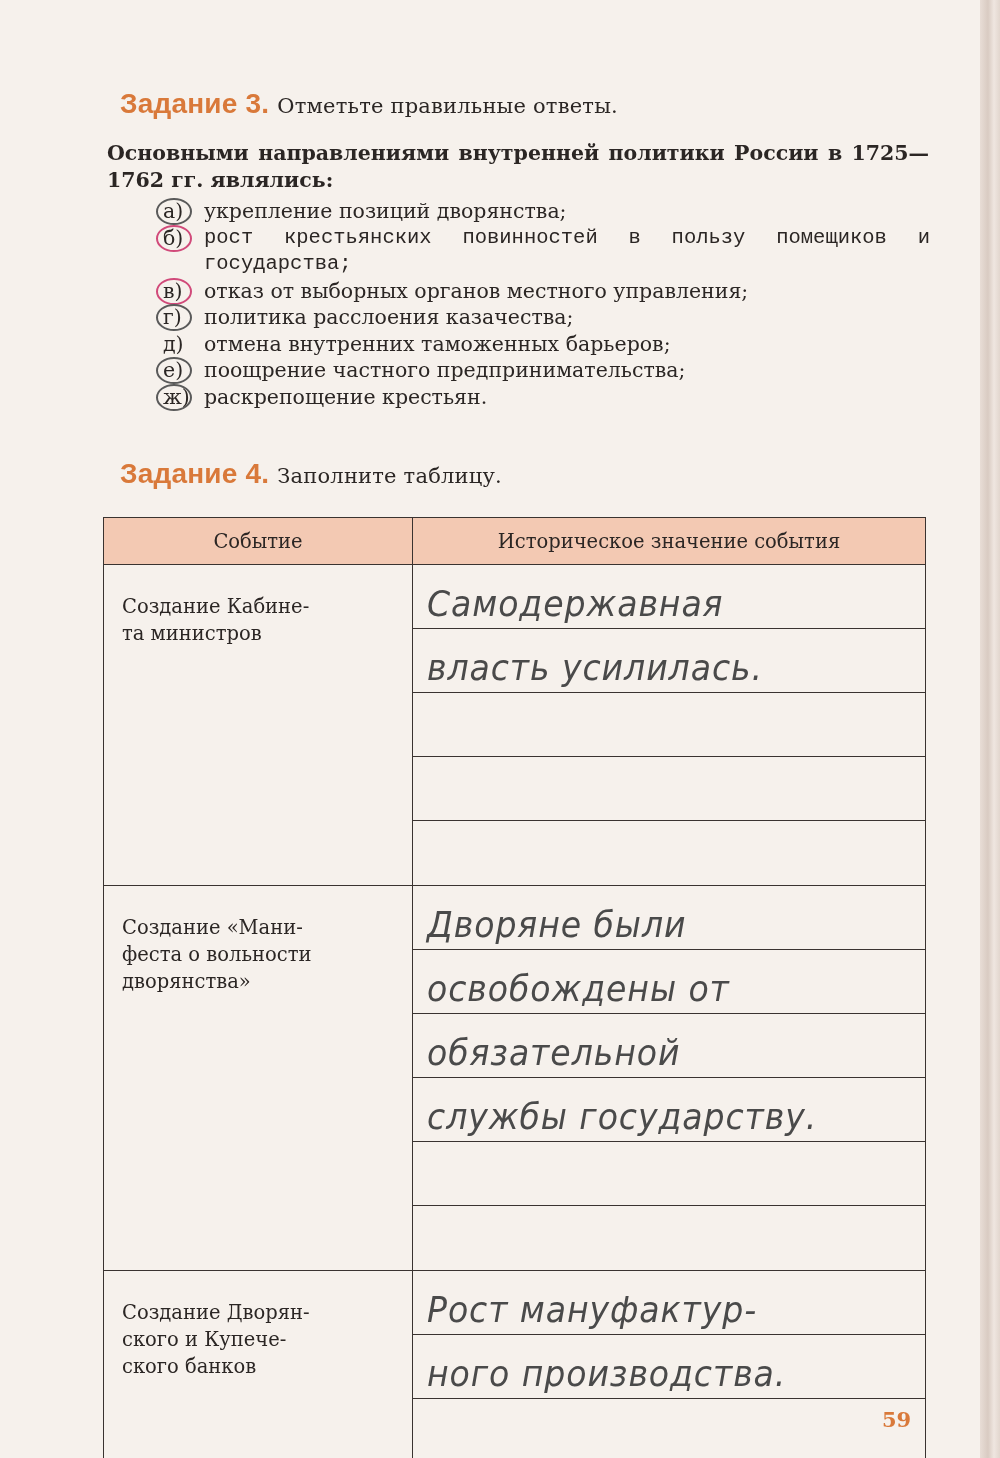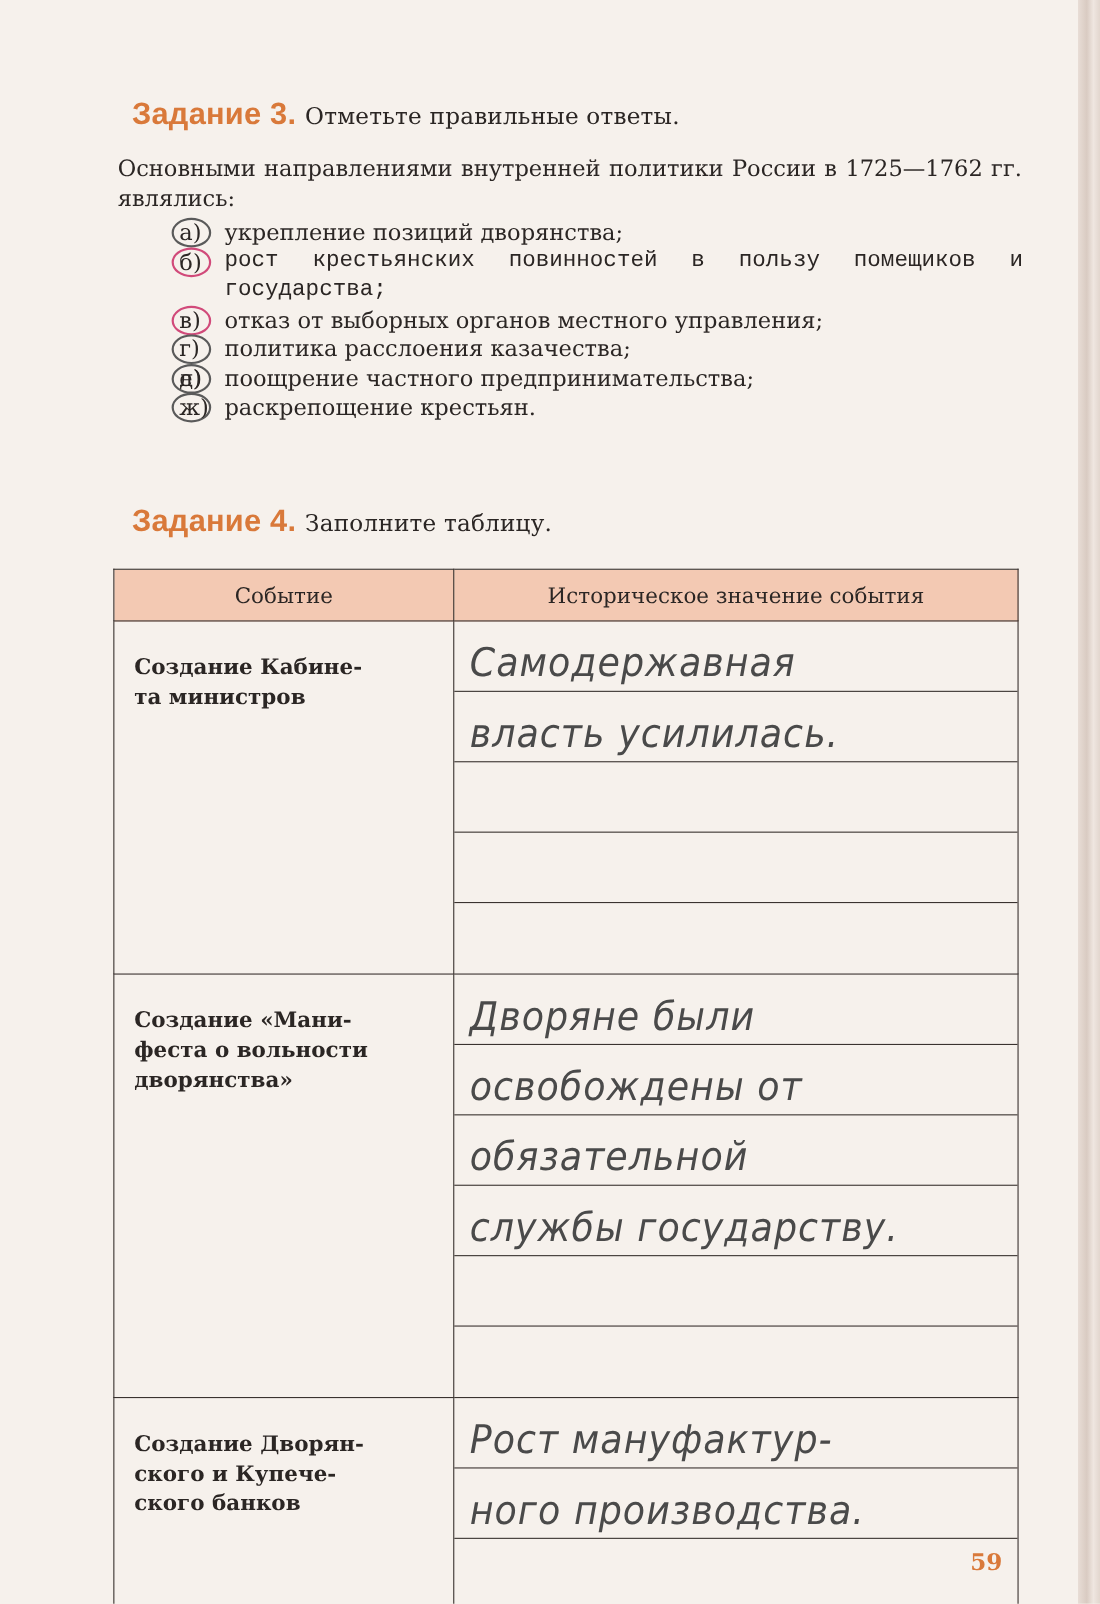--- a/index.html
+++ b/index.html
@@ -15,21 +15,21 @@
     }
     .heading {
       position: absolute; left: 107px; font-size: 21px; letter-spacing: 0.2px; margin-left: 13px;
     }
     .heading .task-label {
       color: #d9793a; font-family: "Liberation Sans", sans-serif; font-weight: bold; font-size: 28px;
       margin-right: 8px;
     }
     .prompt {
       position: absolute; left: 107px; top: 140px; width: 822px; font-size: 20.5px; line-height: 27px;
-      text-align: justify; text-align-last: left;
+      text-align: justify; text-align-last: left; font-weight: bold;
     }
     .options { position: absolute; left: 160px; top: 198px; width: 770px; }
     .option {
       position: relative; font-size: 20.5px; line-height: 26.5px; padding-left: 44px;
     }
     .option .letter { position: absolute; left: 3px; top: 0; width: 38px; }
     .option .mark {
       position: absolute; left: -4px; top: 0px; width: 36px; height: 27px;
       border: 2px solid #555; border-radius: 50%; box-sizing: border-box;
     }
@@ -38,21 +38,21 @@
     table.events {
       position: absolute; left: 103px; top: 517px; width: 823px; border-collapse: collapse;
       font-size: 19.5px;
       padding-left: 12px;
     }
     table.events th {
       background: #f3c9b3; font-weight: normal; height: 44px; border: 1.5px solid #3a3330;
       font-size: 19.5px;
     }
     table.events td { border: 1.5px solid #3a3330; vertical-align: top; padding: 0; }
-    td.event-cell { width: 278px; padding: 28px 12px 0 18px !important; line-height: 27px; font-weight: bold; }
+    td.event-cell { width: 278px; padding: 28px 12px 0 18px !important; line-height: 27px; }
     td.event-cell span { display: block; }
     .lines { position: relative; }
     .line-slot {
       border-bottom: 1.5px solid #3a3330; height: 64px; position: relative; box-sizing: border-box;
     }
     .line-slot:last-child { border-bottom: none; }
     .hand {
       position: absolute; left: 14px; bottom: 4px; white-space: nowrap;
       font-family: "DejaVu Sans", sans-serif; font-style: italic; font-size: 36px; color: #4a4a4a;
       letter-spacing: 1px; transform: scaleX(0.92); transform-origin: left bottom;
@@ -91,20 +91,21 @@
     <span>отказ от выборных органов местного управления;</span>
   </div>
   <div class="option">
     <span class="mark gray"></span>
     <span class="letter">г)</span>
     <span>политика расслоения казачества;</span>
   </div>
   <div class="option">
     
     <span class="letter">д)</span>
+    <span>отмена внутренних таможенных барьеров;</span>
   </div>
   <div class="option">
     <span class="mark gray"></span>
     <span class="letter">е)</span>
     <span>поощрение частного предпринимательства;</span>
   </div>
   <div class="option">
     <span class="mark gray"></span>
     <span class="letter">ж)</span>
     <span>раскрепощение крестьян.</span>

